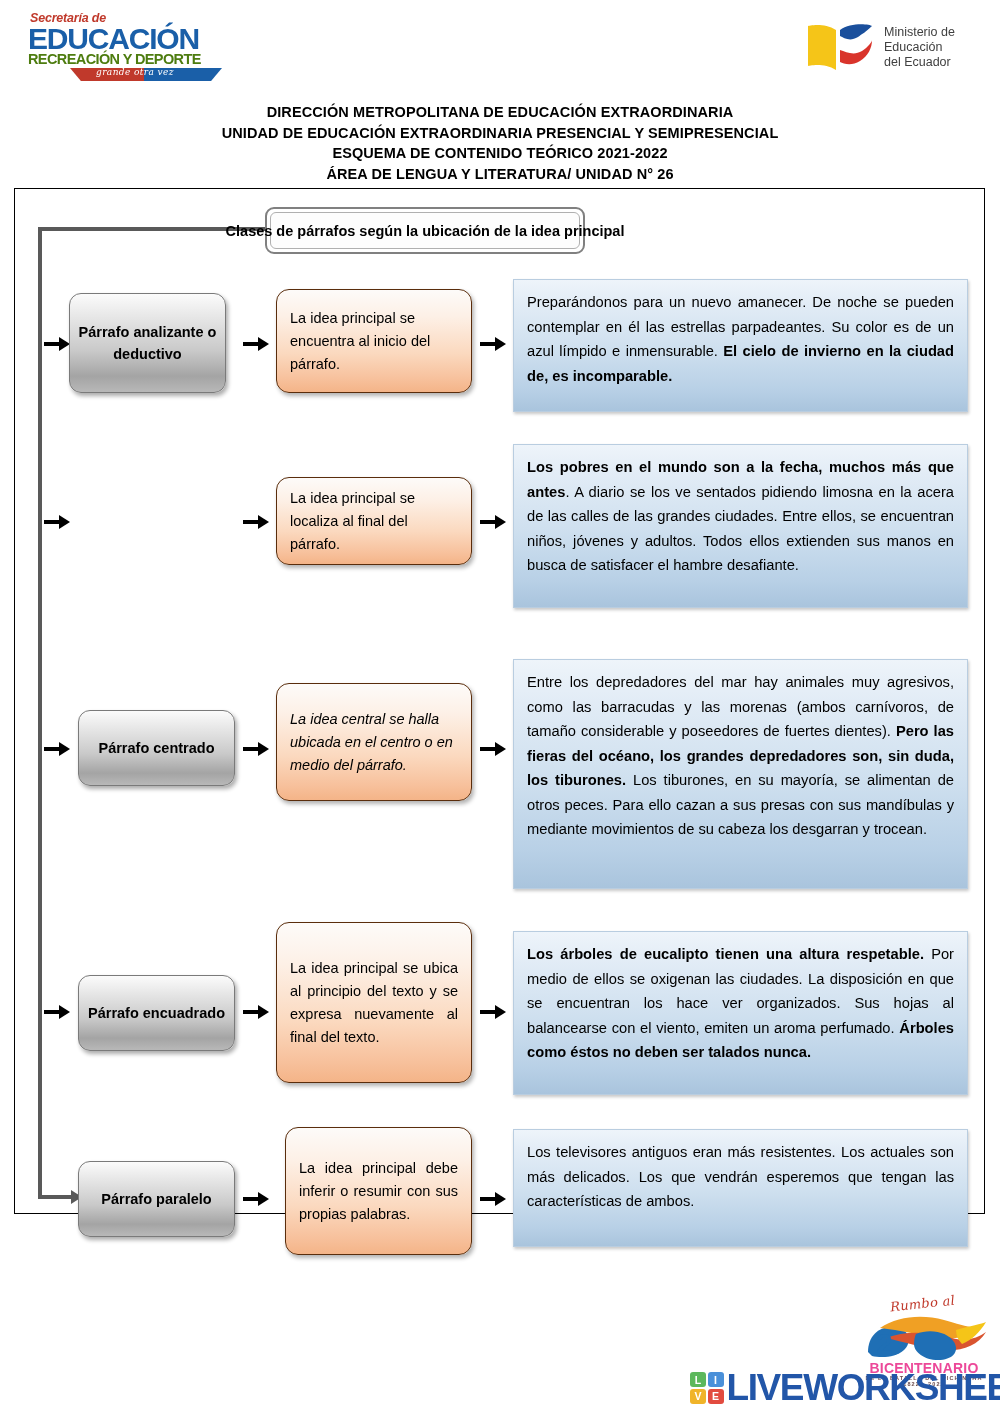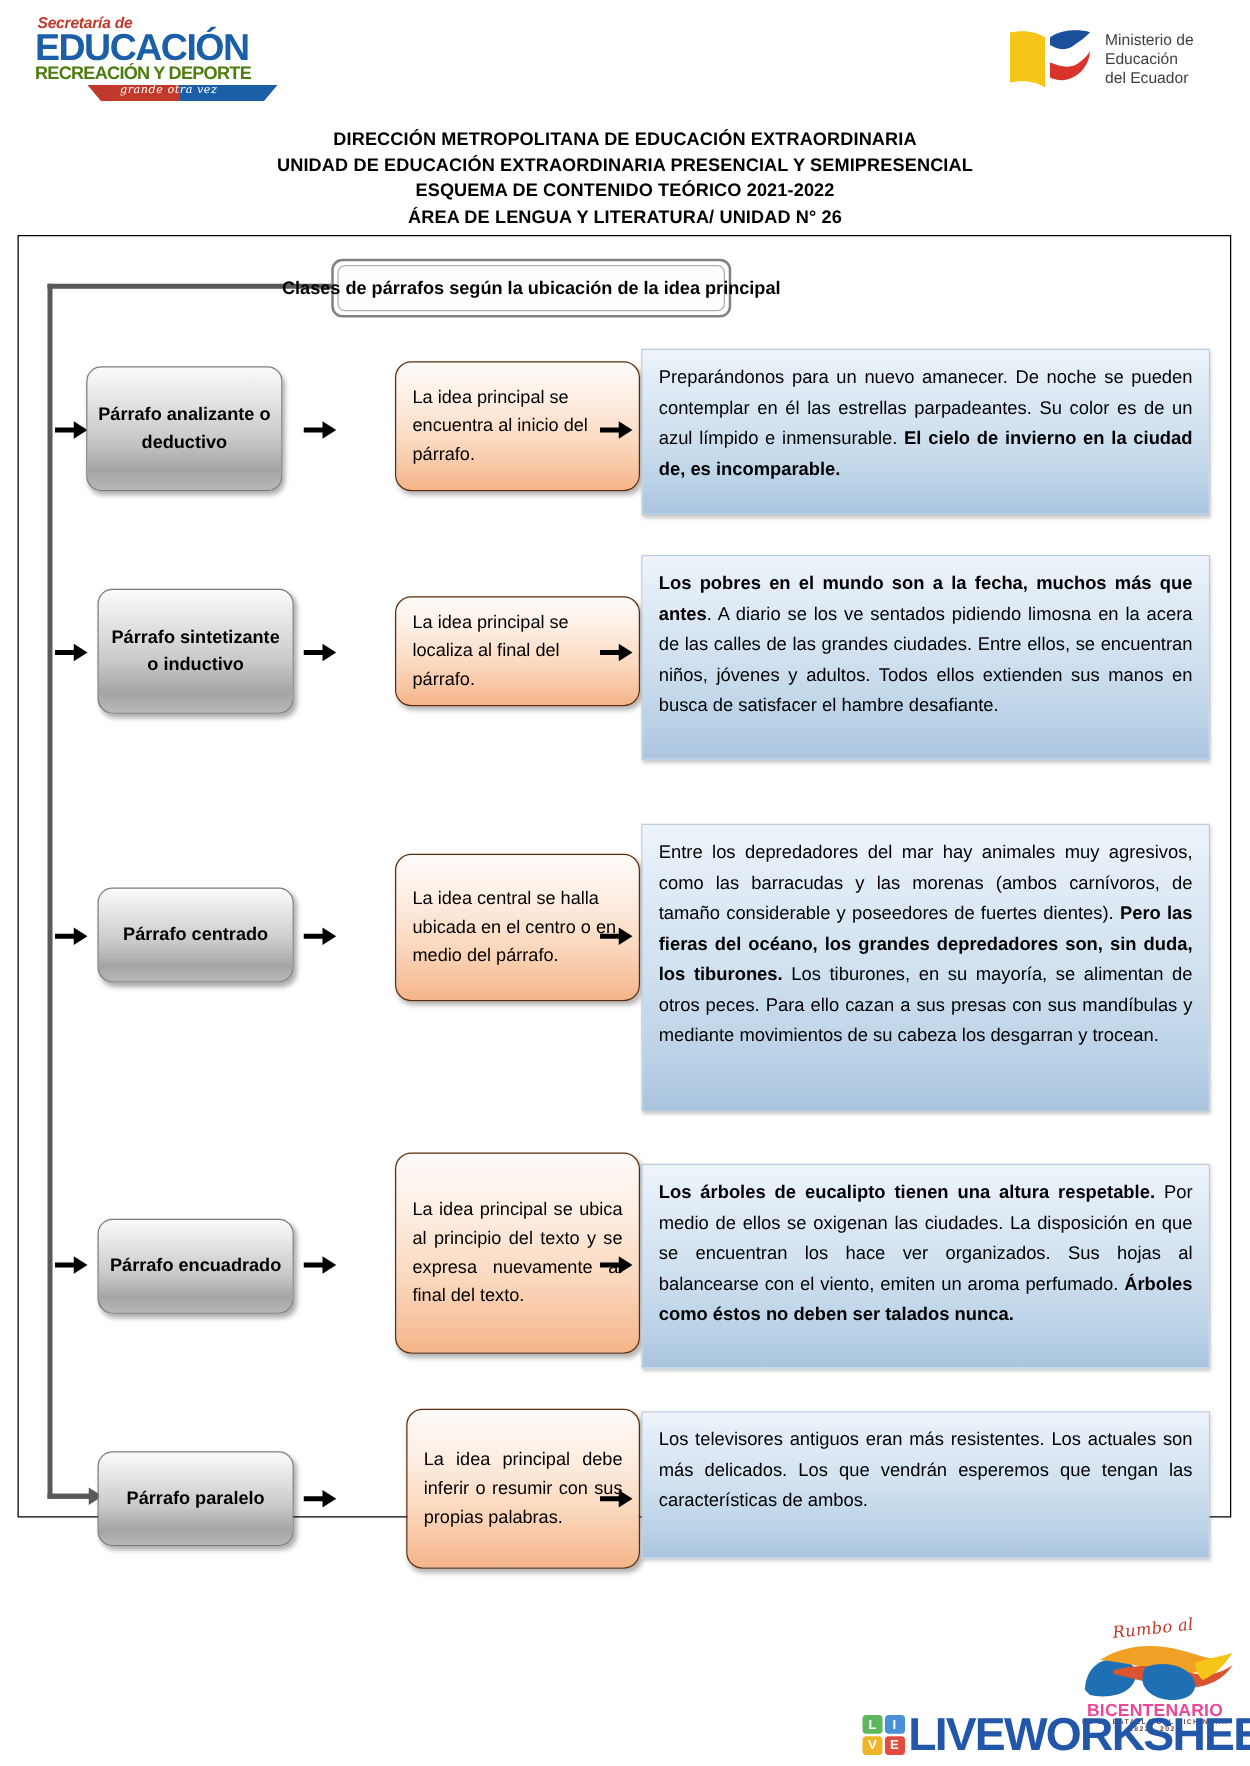--- a/index.html
+++ b/index.html
@@ -232,21 +232,20 @@
   
   .def-box {
     position: absolute;
     border: 1.6px solid #5a2d0c;
     border-radius: 13px;
     background: linear-gradient(to bottom, #fdfbf9 0%, #fdf0e6 26%, #fbd9bf 62%, #f7c09b 88%, #f4b488 100%);
     box-shadow: 2px 3px 4px rgba(0,0,0,0.3);
     display: flex;
     align-items: center;
     padding: 0 13px;
-    margin-left: 40px;
   }
   .def-box span {
     font-size: 14.5px;
     color: #000000;
     line-height: 23px;
   }
   .def-just span { text-align: justify; text-align-last: left; width: 100%; }
 
   
   .ex-box {
@@ -417,23 +416,20 @@
     <div class="head"></div>
   </div>
   <div class="ex-box" style="left:498px; top:90px; width:455px; height:133px;">
     <p><span>Preparándonos para un nuevo amanecer. De noche se pueden contemplar en él las estrellas parpadeantes. Su color es de un azul límpido e inmensurable. </span><b>El cielo de invierno en la ciudad de, es incomparable.</b><span></span></p>
   </div>
 
   <div class="arrow" style="left:29px; top:326px;">
     <div class="shaft"></div>
     <div class="head"></div>
   </div>
-  <div class="cat-box" style="left:63px; top:282px; width:157px; height:100px;">
-    <span>Párrafo sintetizante o inductivo</span>
-  </div>
   <div class="arrow" style="left:228px; top:326px;">
     <div class="shaft"></div>
     <div class="head"></div>
   </div>
   <div class="def-box" style="left:261px; top:288px; width:196px; height:88px;">
     <span>La idea principal se localiza al final del párrafo.</span>
   </div>
   <div class="arrow" style="left:465px; top:326px;">
     <div class="shaft"></div>
     <div class="head"></div>
@@ -446,21 +442,21 @@
     <div class="shaft"></div>
     <div class="head"></div>
   </div>
   <div class="cat-box" style="left:63px; top:521px; width:157px; height:76px;">
     <span>Párrafo centrado</span>
   </div>
   <div class="arrow" style="left:228px; top:553px;">
     <div class="shaft"></div>
     <div class="head"></div>
   </div>
-  <div class="def-box" style="left:261px; top:494px; width:196px; height:118px;">
+  <div class="def-box" style="left:261px; top:494px; width:196px; height:118px;font-style:italic;">
     <span>La idea central se halla ubicada en el centro o en medio del párrafo.</span>
   </div>
   <div class="arrow" style="left:465px; top:553px;">
     <div class="shaft"></div>
     <div class="head"></div>
   </div>
   <div class="ex-box" style="left:498px; top:470px; width:455px; height:230px;">
     <p><span>Entre los depredadores del mar hay animales muy agresivos, como las barracudas y las morenas (ambos carnívoros, de tamaño considerable y poseedores de fuertes dientes). </span><b>Pero las fieras del océano, los grandes depredadores son, sin duda, los tiburones.</b><span> Los tiburones, en su mayoría, se alimentan de otros peces. Para ello cazan a sus presas con sus mandíbulas y mediante movimientos de su cabeza los desgarran y trocean.</span></p>
   </div>
 

